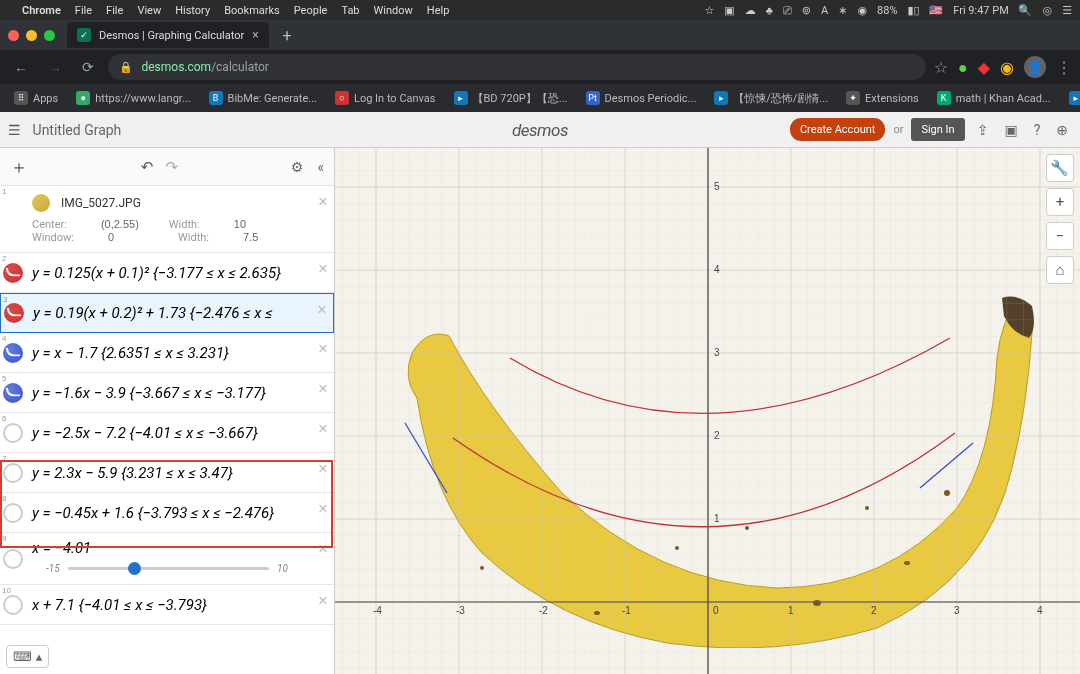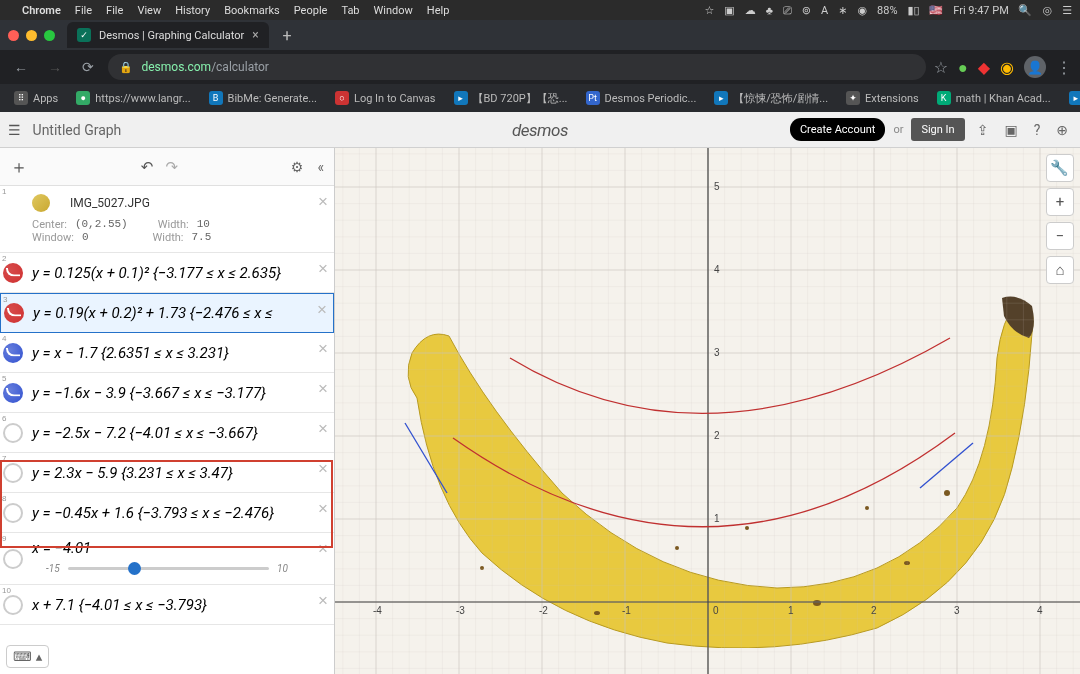--- a/index.html
+++ b/index.html
@@ -36,21 +36,21 @@
     .bm { display: flex; align-items: center; gap: 5px; padding: 3px 6px; white-space: nowrap; }
     .bm .ico { width: 14px; height: 14px; border-radius: 3px; display: flex; align-items: center; justify-content: center; font-size: 9px; }
 
     
     .desmos-hdr { height: 36px; background: #f0f0f0; border-bottom: 1px solid #d0d0d0; display: flex; align-items: center; padding: 0 8px; justify-content: space-between; }
     .hdr-left { display: flex; align-items: center; gap: 12px; }
     .hamburger { color: #555; font-size: 14px; }
     .title { color: #666; font-size: 14px; }
     .brand { position: absolute; left: 50%; transform: translateX(-50%); color: #555; font-size: 17px; letter-spacing: -0.5px; font-style: italic; }
     .hdr-right { display: flex; align-items: center; gap: 8px; }
-    .btn-create { background: #000000; color: #fff; padding: 5px 10px; font-size: 11px; border-radius: 11px; border: none; }
+    .btn-create { background: #c2410c; color: #fff; padding: 5px 10px; font-size: 11px; border-radius: 11px; border: none; }
     .or { color: #888; font-size: 11px; }
     .btn-signin { background: #555; color: #fff; padding: 5px 10px; font-size: 11px; border-radius: 3px; border: none; }
     .hdr-ico { color: #666; font-size: 14px; padding: 0 4px; }
 
     
     .main { display: flex; height: calc(674px - 20px - 30px - 34px - 28px - 36px); }
     .sidebar { width: 335px; border-right: 1px solid #ccc; background: #fff; display: flex; flex-direction: column; position: relative; }
     .side-tools { height: 38px; border-bottom: 1px solid #e0e0e0; display: flex; align-items: center; padding: 0 10px; justify-content: space-between; background: #fafafa; }
     .add-btn { color: #555; font-size: 18px; font-weight: 300; }
     .undo-redo { display: flex; gap: 12px; color: #aaa; font-size: 15px; }
@@ -60,25 +60,25 @@
     .expr-list { flex: 1; overflow-y: auto; }
     .expr { border-bottom: 1px solid #e6e6e6; position: relative; padding: 6px 26px 6px 26px; min-height: 40px; display: flex; align-items: center; font-family: "Times New Roman", serif; font-size: 15px; font-style: italic; }
     .expr .num { position: absolute; left: 2px; top: 1px; font-size: 8px; color: #999; font-style: normal; font-family: sans-serif; }
     .expr .swatch { position: absolute; left: 3px; top: 50%; transform: translateY(-50%); width: 20px; height: 20px; border-radius: 50%; }
     .expr .swatch.disabled { background: #fff; border: 2px solid #ccc; }
     .expr .del { position: absolute; right: 6px; top: 6px; color: #bbb; font-size: 17px; font-style: normal; font-family: sans-serif; }
     .expr.selected { background: #eaf4ff; border: 1.5px solid #2471c9; }
     .expr.plain { font-style: normal; }
 
     .img-expr { display: block; padding: 8px 26px 8px 32px; font-family: sans-serif; }
-    .img-expr .imgname { display: flex; align-items: center; gap: 20px; margin-bottom: 6px; }
+    .img-expr .imgname { display: flex; align-items: center; gap: 11px; margin-bottom: 6px; }
     .img-thumb { width: 18px; height: 18px; background: linear-gradient(135deg, #e0c860, #c9a830); border-radius: 50%; }
     .img-meta { display: flex; color: #999; font-size: 11px; gap: 30px; }
     .img-meta .pair { display: flex; gap: 8px; }
-    .img-meta .val { font-family: Liberation Mono, monospace; color: #666; }
+    .img-meta .val { font-family: Liberation Sans, sans-serif; color: #666; margin-left: 26px; }
 
     .slider-row { padding: 4px 20px; }
     .slider-bar { display: flex; align-items: center; gap: 8px; font-size: 10px; color: #888; margin-top: 2px;}
     .slider-track { flex: 1; height: 3px; background: #ccc; border-radius: 2px; position: relative; }
     .slider-thumb { position: absolute; top: -5px; width: 13px; height: 13px; background: #2471c9; border-radius: 50%; }
 
     .kb-toggle { position: absolute; bottom: 6px; left: 6px; background: #fff; border: 1px solid #ccc; border-radius: 4px; padding: 3px 6px; display: flex; gap: 4px; align-items: center; color: #666; font-size: 13px; }
 
     
     .graph { flex: 1; position: relative; background: #f5f2ec; overflow: hidden; }

